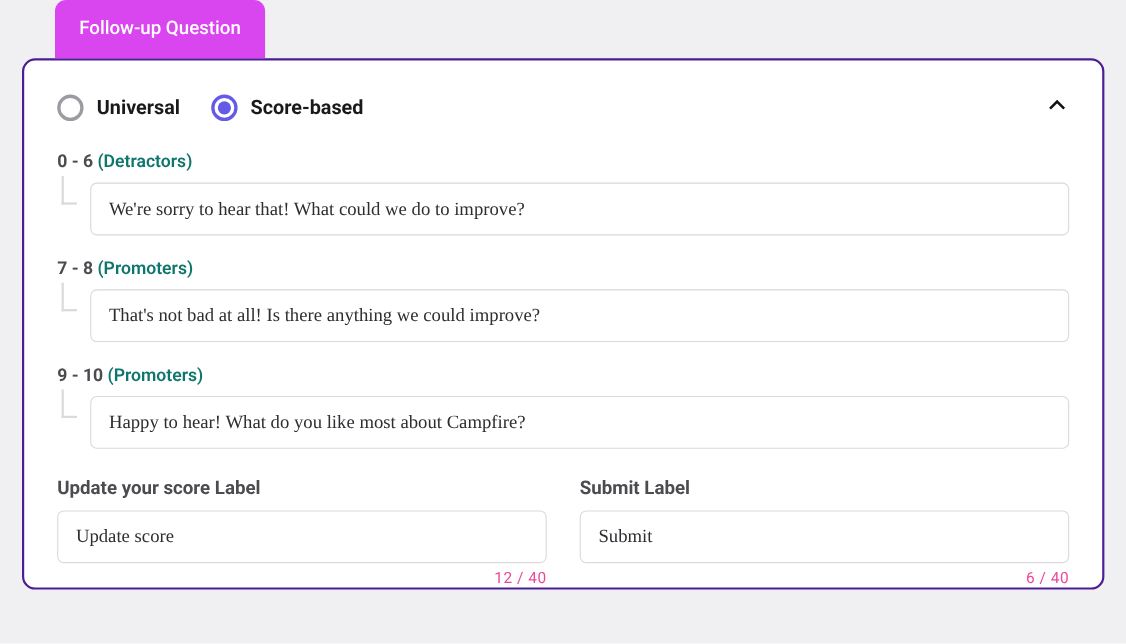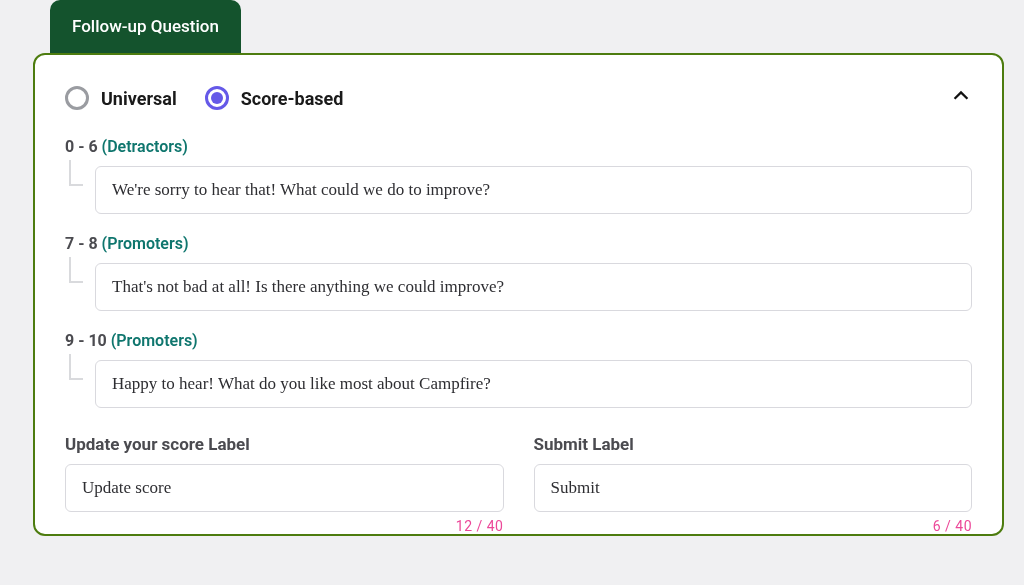--- a/index.html
+++ b/index.html
@@ -8,31 +8,31 @@
       background: #f0f0f2;
       width: 1024px;
       height: 585px;
       overflow: hidden;
     }
     .tab-bar {
       padding-left: 50px;
     }
     .tab {
       display: inline-block;
-      background: #14532d;
+      background: #d946ef;
       color: #ffffff;
       font-size: 17px;
       font-weight: 500;
       padding: 16px 22px 17px 22px;
       border-radius: 10px 10px 0 0;
     }
     .card {
-      margin: 0 20px 0 33px;
+      margin: 0 20px 0 20px;
       background: #ffffff;
-      border: 2px solid #4d7c0f;
+      border: 2px solid #4c1d95;
       border-radius: 12px;
       padding: 30px 30px 0 30px;
     }
     .header-row {
       display: flex;
       align-items: center;
       justify-content: space-between;
       margin-bottom: 26px;
     }
     .radio-group {

